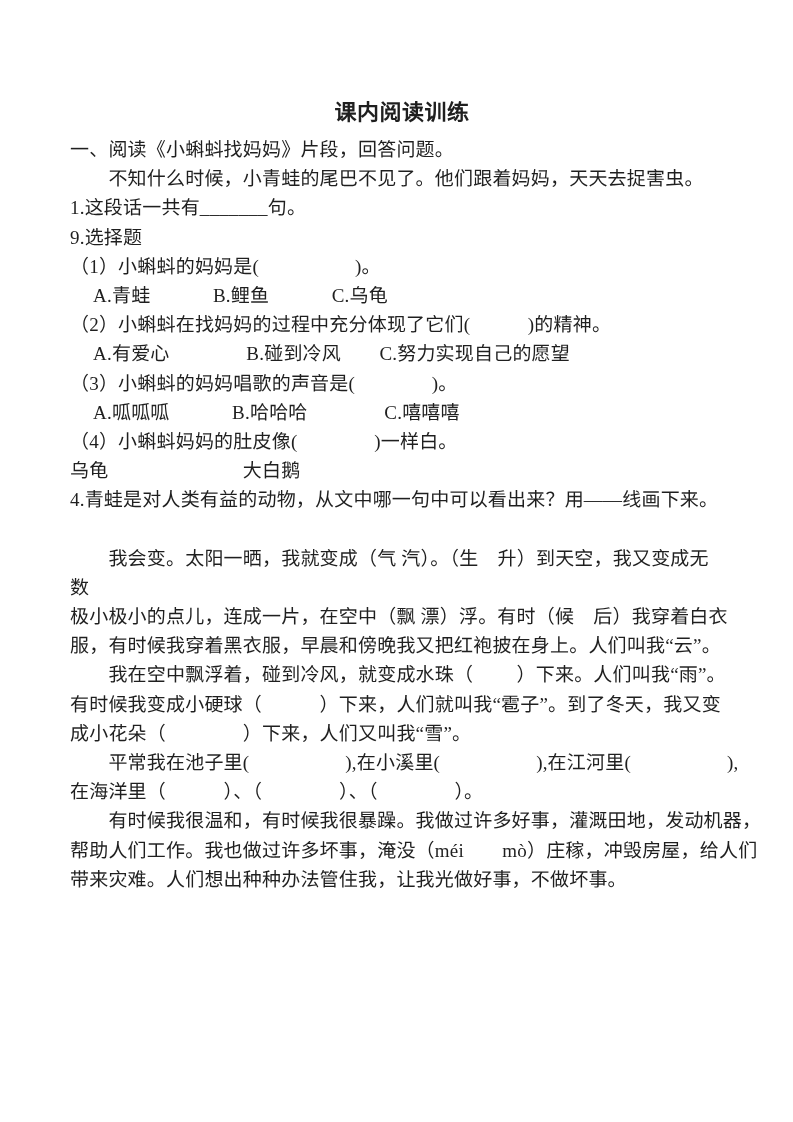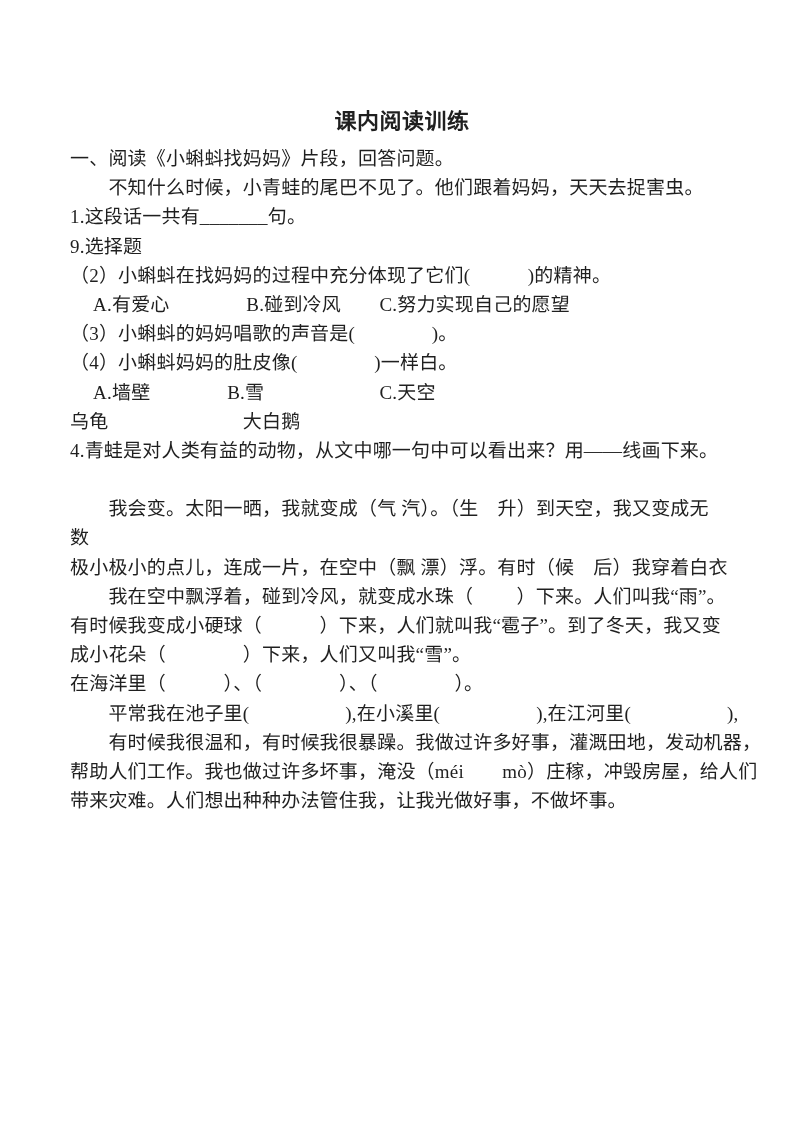--- a/index.html
+++ b/index.html
@@ -12,21 +12,21 @@
     width: 793px;
     height: 1122px;
     background: #ffffff;
     color: #1f1f1f;
     font-family: "Liberation Serif", "DejaVu Serif", serif;
     overflow: hidden;
   }
   .content {
     position: absolute;
     left: 70px;
-    top: 109px;
+    top: 100px;
     width: 664px;
   }
   .doc-title {
     font-size: 22px;
     line-height: 26px;
     font-weight: bold;
     text-align: center;
     margin: 0 0 9px 0;
     letter-spacing: 0.5px;
   }
@@ -47,37 +47,40 @@
 <div class="page">
   <div class="content">
 
     <h1 class="doc-title">课内阅读训练</h1>
 
     <div>
       <p class="line">一、阅读《小蝌蚪找妈妈》片段，回答问题。</p>
       <p class="line">　　不知什么时候，小青蛙的尾巴不见了。他们跟着妈妈，天天去捉害虫。</p>
       <p class="line">1.这段话一共有_______句。</p>
       <p class="line">9.选择题</p>
+      <p class="line">（1）小蝌蚪的妈妈是(　　　　　)。</p>
+      <p class="line">　 A.青蛙　　　 B.鲤鱼　　　 C.乌龟</p>
       <p class="line">（2）小蝌蚪在找妈妈的过程中充分体现了它们(　　　)的精神。</p>
       <p class="line">　 A.有爱心　　　　B.碰到冷风　　C.努力实现自己的愿望</p>
       <p class="line">（3）小蝌蚪的妈妈唱歌的声音是(　　　　)。</p>
+      <p class="line">　 A.呱呱呱　　　 B.哈哈哈　　　　C.嘻嘻嘻</p>
       <p class="line">（4）小蝌蚪妈妈的肚皮像(　　　　)一样白。</p>
-      <p class="line">　 A.墙壁　　　　B.雪　　　　　　C.天空</p>
       <p class="line">乌龟　　　　　　　大白鹅</p>
       <p class="line">4.青蛙是对人类有益的动物，从文中哪一句中可以看出来？用——线画下来。</p>
     </div>
 
     <div class="section-gap">
       <p class="line">　　我会变。太阳一晒，我就变成（气 汽）。（生　升）到天空，我又变成无</p>
       <p class="line">数</p>
       <p class="line">极小极小的点儿，连成一片，在空中（飘 漂）浮。有时（候　后）我穿着白衣</p>
+      <p class="line">服，有时候我穿着黑衣服，早晨和傍晚我又把红袍披在身上。人们叫我“云”。</p>
       <p class="line">　　我在空中飘浮着，碰到冷风，就变成水珠（　　 ）下来。人们叫我“雨”。</p>
       <p class="line">有时候我变成小硬球（　　　）下来，人们就叫我“雹子”。到了冬天，我又变</p>
       <p class="line">成小花朵（　　　　）下来，人们又叫我“雪”。</p>
+      <p class="line">　　平常我在池子里(　　　　　),在小溪里(　　　　　),在江河里(　　　　　),</p>
       <p class="line">在海洋里（　　　）、（　　　　）、（　　　　）。</p>
-      <p class="line">　　平常我在池子里(　　　　　),在小溪里(　　　　　),在江河里(　　　　　),</p>
       <p class="line">　　有时候我很温和，有时候我很暴躁。我做过许多好事，灌溉田地，发动机器，</p>
       <p class="line">帮助人们工作。我也做过许多坏事，淹没（méi　　mò）庄稼，冲毁房屋，给人们</p>
       <p class="line">带来灾难。人们想出种种办法管住我，让我光做好事，不做坏事。</p>
     </div>
 
   </div>
 </div>
 
 </body></html>

